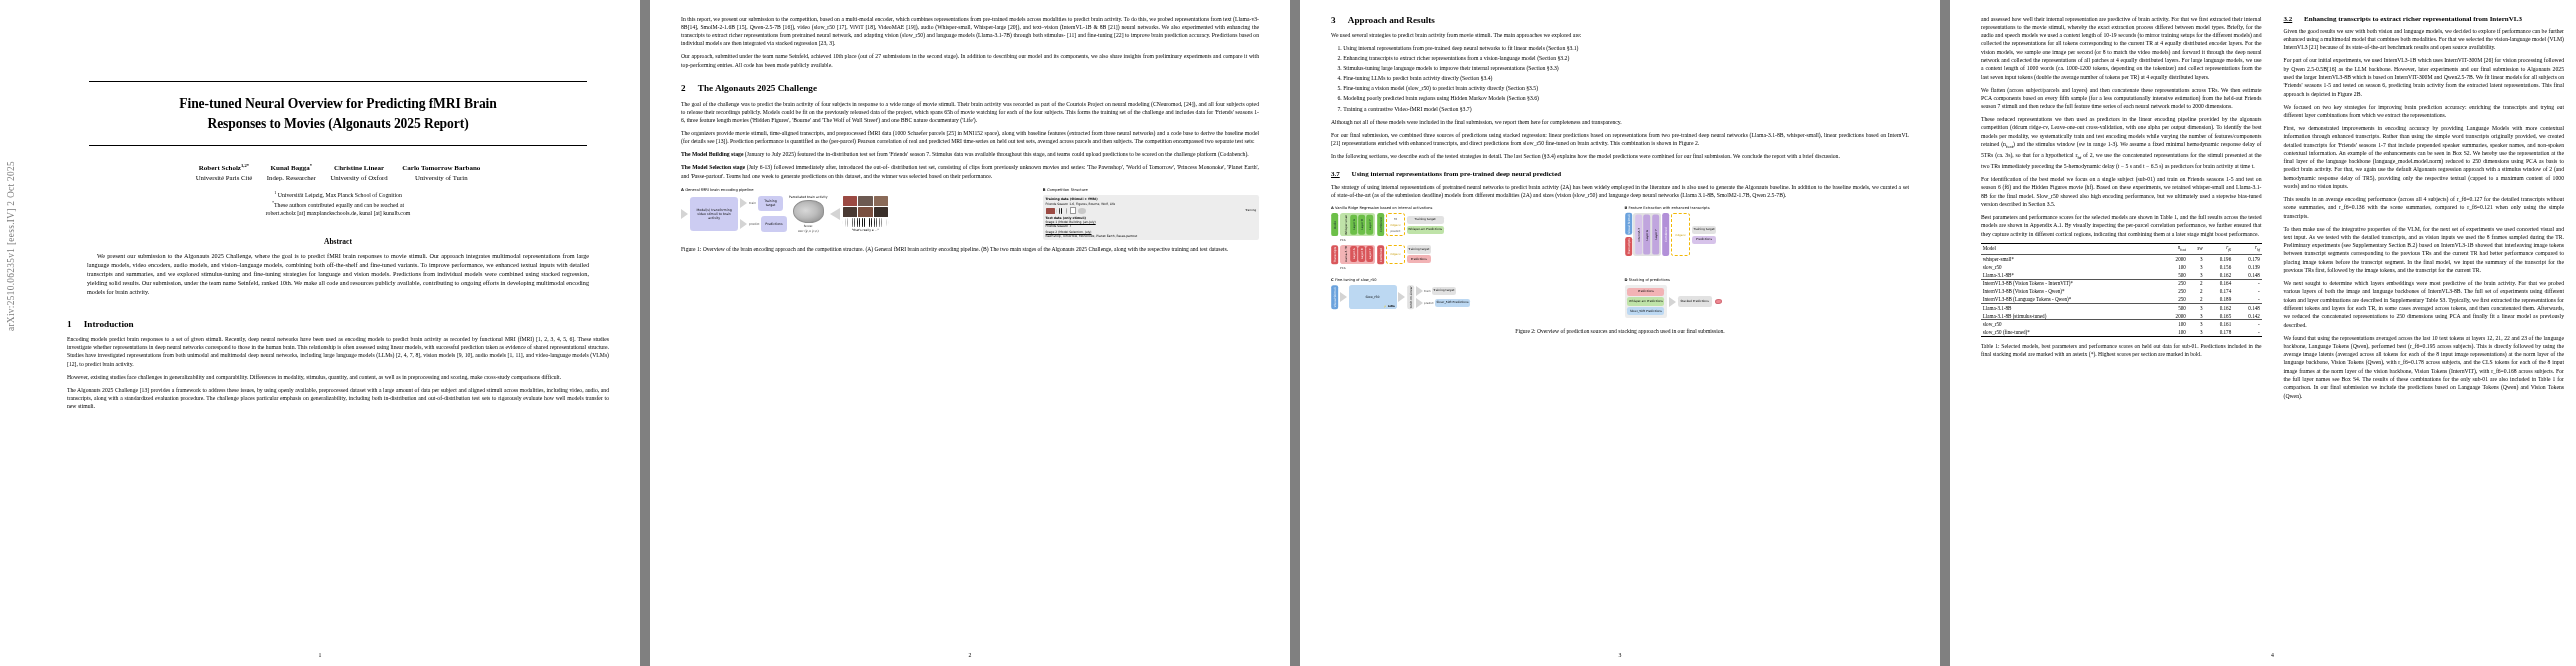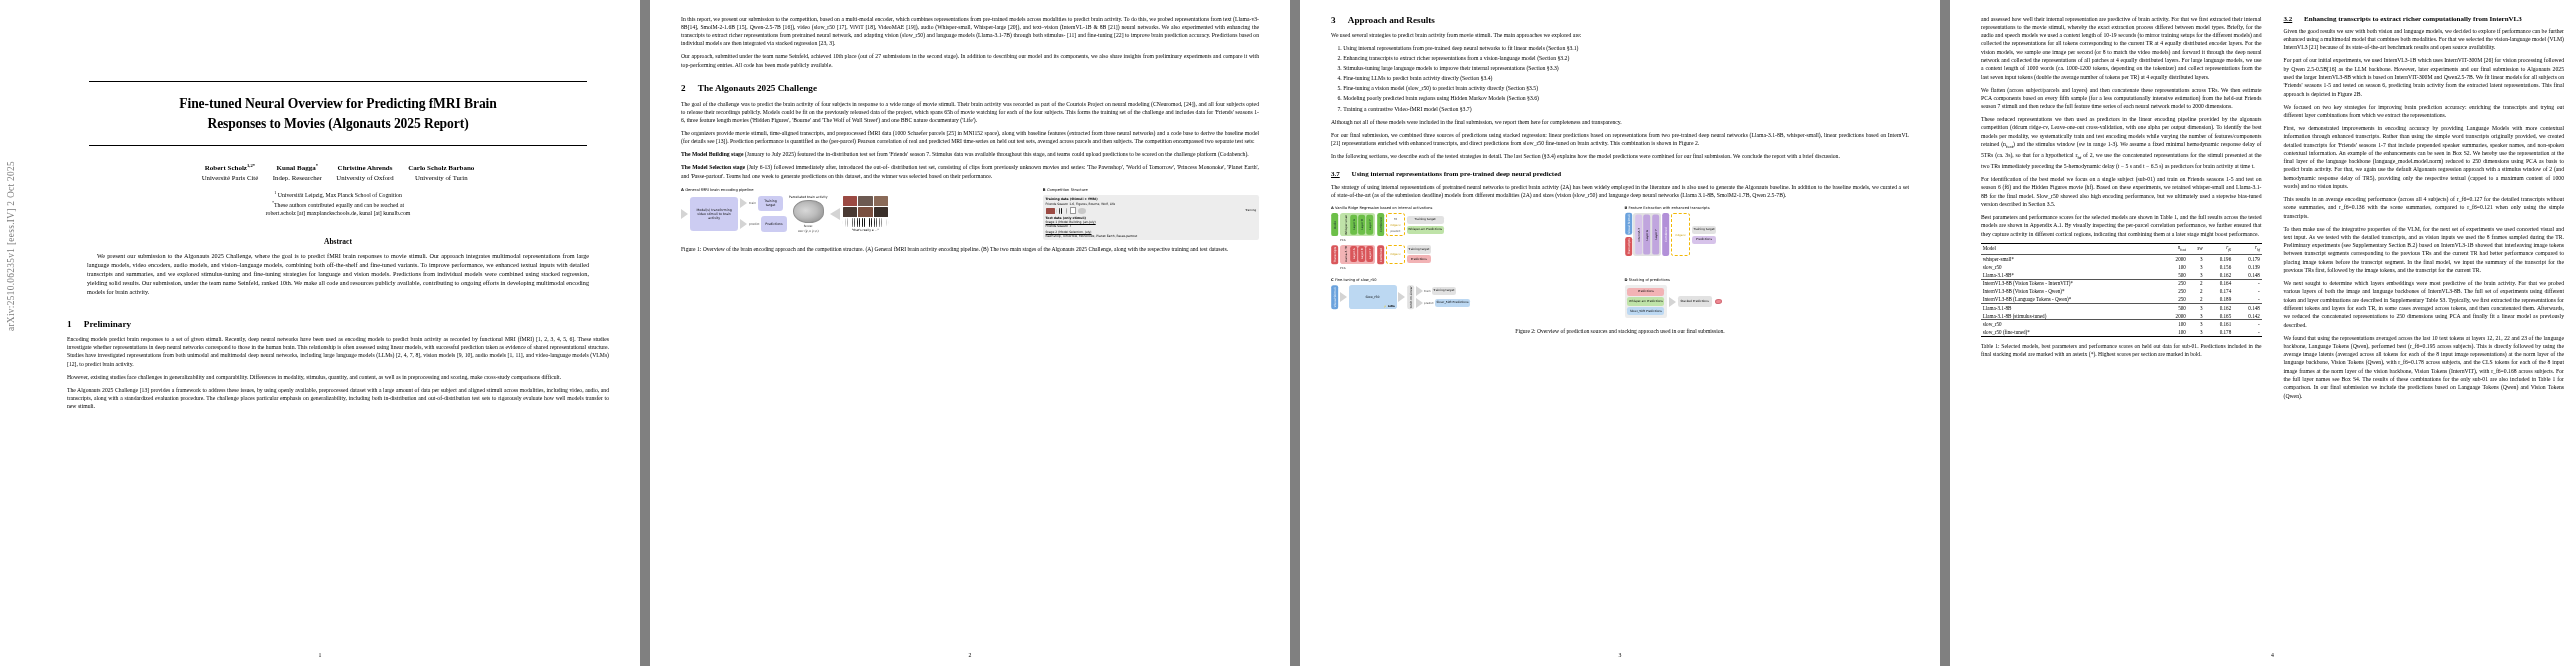--- a/index.html
+++ b/index.html
@@ -284,46 +284,46 @@
       <div class="authors">
         <div class="author">
           <div class="nm"><span>Robert Scholz</span><sup>1,2*</sup></div>
           <div class="af">Université Paris Cité</div>
         </div>
         <div class="author">
           <div class="nm"><span>Kunal Bagga</span><sup>*</sup></div>
           <div class="af">Indep. Researcher</div>
         </div>
         <div class="author">
-          <div class="nm"><span>Christine Ahrends</span><sup></sup></div>
+          <div class="nm"><span>Christine Linear</span><sup></sup></div>
           <div class="af">University of Oxford</div>
         </div>
         <div class="author">
-          <div class="nm"><span>Carlo Scholz Barbano</span><sup></sup></div>
+          <div class="nm"><span>Carlo Tomorrow Barbano</span><sup></sup></div>
           <div class="af">University of Turin</div>
         </div>
       </div>
 
       <div class="affil-note">
         <div>
           <sup>1</sup>
           <span>Universität Leipzig, Max Planck School of Cognition</span>
         </div>
         <div>
           <sup>*</sup><span>These authors contributed equally and can be reached at</span>
         </div>
         <div>robert.scholz [at] maxplanckschools.de, kunal [at] kunalb.com</div>
       </div>
 
       <div class="abstract-h">Abstract</div>
       <div class="abstract-body">We present our submission to the Algonauts 2025 Challenge, where the goal is to predict fMRI brain responses to movie stimuli. Our approach integrates multimodal representations from large language models, video encoders, audio models, and vision–language models, combining both off-the-shelf and fine-tuned variants. To improve performance, we enhanced textual inputs with detailed transcripts and summaries, and we explored stimulus-tuning and fine-tuning strategies for language and vision models. Predictions from individual models were combined using stacked regression, yielding solid results. Our submission, under the team name Seinfeld, ranked 10th. We make all code and resources publicly available, contributing to ongoing efforts in developing multimodal encoding models for brain activity.</div>
 
       <div class="sec-h" style="margin-top:22px;">
         <span class="num">1</span>
-        <span>Preliminary</span>
+        <span>Introduction</span>
       </div>
       <p class="body">Encoding models predict brain responses to a set of given stimuli. Recently, deep neural networks have been used as encoding models to predict brain activity as recorded by functional MRI (fMRI) [1, 2, 3, 4, 5, 6]. These studies investigate whether representations in deep neural networks correspond to those in the human brain. This relationship is often assessed using linear models, with successful prediction taken as evidence of shared representational structure. Studies have investigated representations from both unimodal and multimodal deep neural networks, including large language models (LLMs) [2, 4, 7, 8], vision models [9, 10], audio models [1, 11], and video-language models (VLMs) [12], to predict brain activity.</p>
       <p class="body">However, existing studies face challenges in generalizability and comparability. Differences in modality, stimulus, quantity, and content, as well as in preprocessing and scoring, make cross-study comparisons difficult.</p>
       <p class="body">The Algonauts 2025 Challenge [13] provides a framework to address these issues, by using openly available, preprocessed dataset with a large amount of data per subject and aligned stimuli across modalities, including video, audio, and transcripts, along with a standardized evaluation procedure. The challenge places particular emphasis on generalizability, including both in-distribution and out-of-distribution test sets to rigorously evaluate how well models transfer to new stimuli.</p>
     </div>
 
     <div class="pgnum">1</div>
   </div>
 
   <div class="page">
@@ -686,21 +686,21 @@
             </tr>
           </tbody>
         </table>
 
         <div class="caption">Table 1: Selected models, best parameters and performance scores on held out data for sub-01. Predictions included in the final stacking model are marked with an asterix (*). Highest scores per section are marked in bold.</div>
       </div>
 
       <div class="col">
         <div class="subsec-h" style="margin-top:0;">
           <span class="num">3.2</span>
-          <span>Enhancing transcripts to extract richer computationally from InternVL3</span>
+          <span>Enhancing transcripts to extract richer representational from InternVL3</span>
         </div>
         <p class="body">Given the good results we saw with both vision and language models, we decided to explore if performance can be further enhanced using a multimodal model that combines both modalities. For that we selected the vision-language model (VLM) InternVL3 [21] because of its state-of-the-art benchmark results and open source availability.</p>
         <p class="body">For part of our initial experiments, we used InternVL3-1B which uses InternVIT-300M [26] for vision processing followed by Qwen 2.5-0.5B[16] as the LLM backbone. However, later experiments and our final submission to Algonauts 2025 used the larger InternVL3-8B which is based on InternVIT-300M and Qwen2.5-7B. We fit linear models for all subjects on 'Friends' seasons 1-5 and tested on season 6, predicting brain activity from the extracted latent representations. This final approach is depicted in Figure 2B.</p>
         <p class="body">We focused on two key strategies for improving brain prediction accuracy: enriching the transcripts and trying out different layer combinations from which we extract the representations.</p>
         <p class="body">First, we demonstrated improvements in encoding accuracy by providing Language Models with more contextual information through enhanced transcripts. Rather than using the simple word transcripts originally provided, we created detailed transcripts for 'Friends' seasons 1-7 that include prepended speaker summaries, speaker names, and non-spoken contextual information. An example of the enhancements can be seen in Box S2. We hereby use the representation at the final layer of the language backbone (language_model.model.norm) reduced to 250 dimensions using PCA as basis to predict brain activity. For that, we again use the default Algonauts regression approach with a stimulus window of 2 (and hemodynamic response delay of TR5), providing only the respective textual (capped to a maximum content of 1000 words) and no vision inputs.</p>
         <p class="body">This results in an average encoding performance (across all 4 subjects) of r_f6=0.127 for the detailed transcripts without scene summaries, and r_f6=0.136 with the scene summaries, compared to r_f6=0.121 when only using the simple transcripts.</p>
         <p class="body">To then make use of the integrative properties of the VLM, for the next set of experiments we used concerted visual and text input. As we tested with the detailed transcripts, and as vision inputs we used the 8 frames sampled during the TR. Preliminary experiments (see Supplementary Section B.2) based on InternVL3-1B showed that interleaving image tokens between transcript segments corresponding to the previous TRs and the current TR had better performance compared to placing image tokens before the transcript segment. In the final model, we input the summary of the transcript for the previous TRs first, followed by the image tokens, and the transcript for the current TR.</p>
         <p class="body">We next sought to determine which layers embeddings were most predictive of the brain activity. For that we probed various layers of both the image and language backbones of InternVL3-8B. The full set of experiments using different token and layer combinations are described in Supplementary Table S3. Typically, we first extracted the representations for different tokens and layers for each TR, in some cases averaged across tokens, and then concatenated them. Afterwards, we reduced the concatenated representations to 250 dimensions using PCA and finally fit a linear model as previously described.</p>
         <p class="body">We found that using the representations averaged across the last 10 text tokens at layers 12, 21, 22 and 23 of the language backbone, Language Tokens (Qwen), performed best (r_f6=0.195 across subjects). This is directly followed by using the average image latents (averaged across all tokens for each of the 8 input image representations) at the norm layer of the language backbone, Vision Tokens (Qwen), with r_f6=0.178 across subjects, and the CLS tokens for each of the 8 input image frames at the norm layer of the vision backbone, Vision Tokens (InternVIT), with r_f6=0.168 across subjects. For the full layer names see Box S4. The results of these combinations for the only sub-01 are also included in Table 1 for comparison. In our final submission we include the predictions based on Language Tokens (Qwen) and Vision Tokens (Qwen).</p>
       </div>

